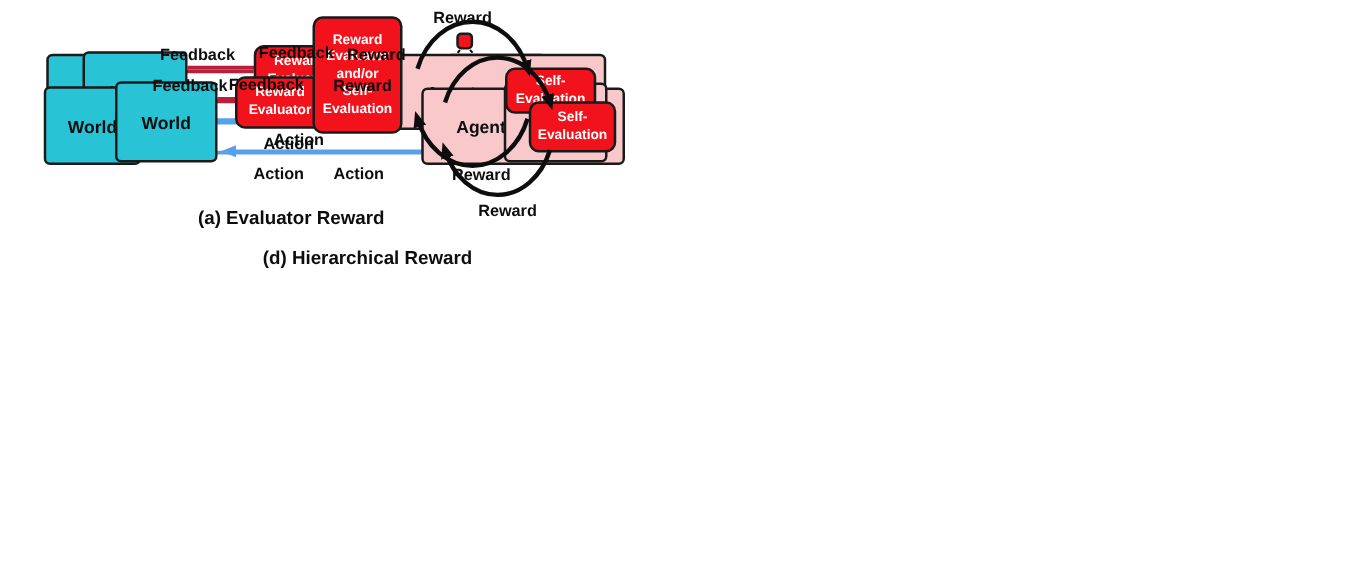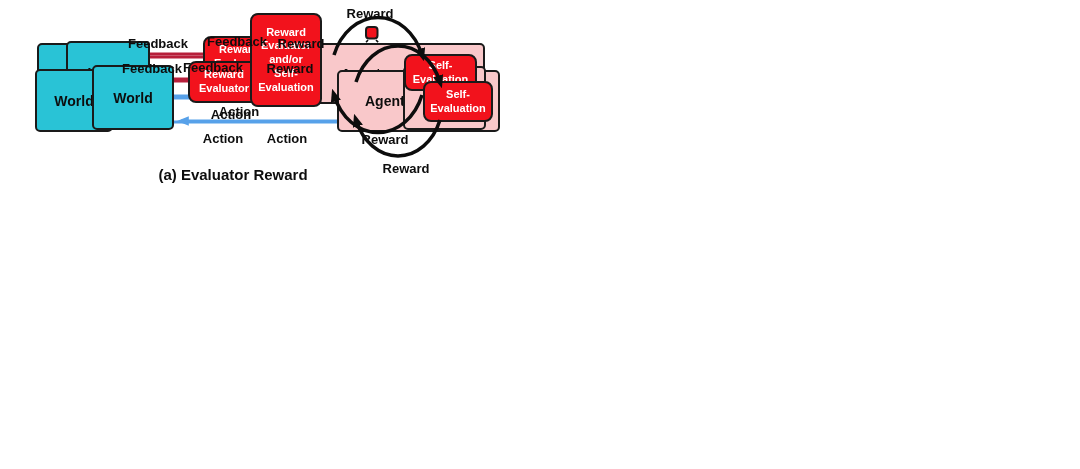--- a/index.html
+++ b/index.html
@@ -168,15 +168,16 @@
 and/or
 Self-
 Evaluation</span>
     </div>
     <div class="box agent" style="left:403px;top:66px;width:83px;height:64px">
       <span>Agent</span>
     </div>
     <div class="lbl" style="left:213px;top:60px">Feedback</div>
     <div class="lbl" style="left:370px;top:6px">Reward</div>
     <div class="lbl" style="left:287px;top:131px">Action</div>
+    <div class="caption" style="left:294px;top:198px">(d) Hierarchical Reward</div>
   </section>
 
 </div>
 
 </body></html>

